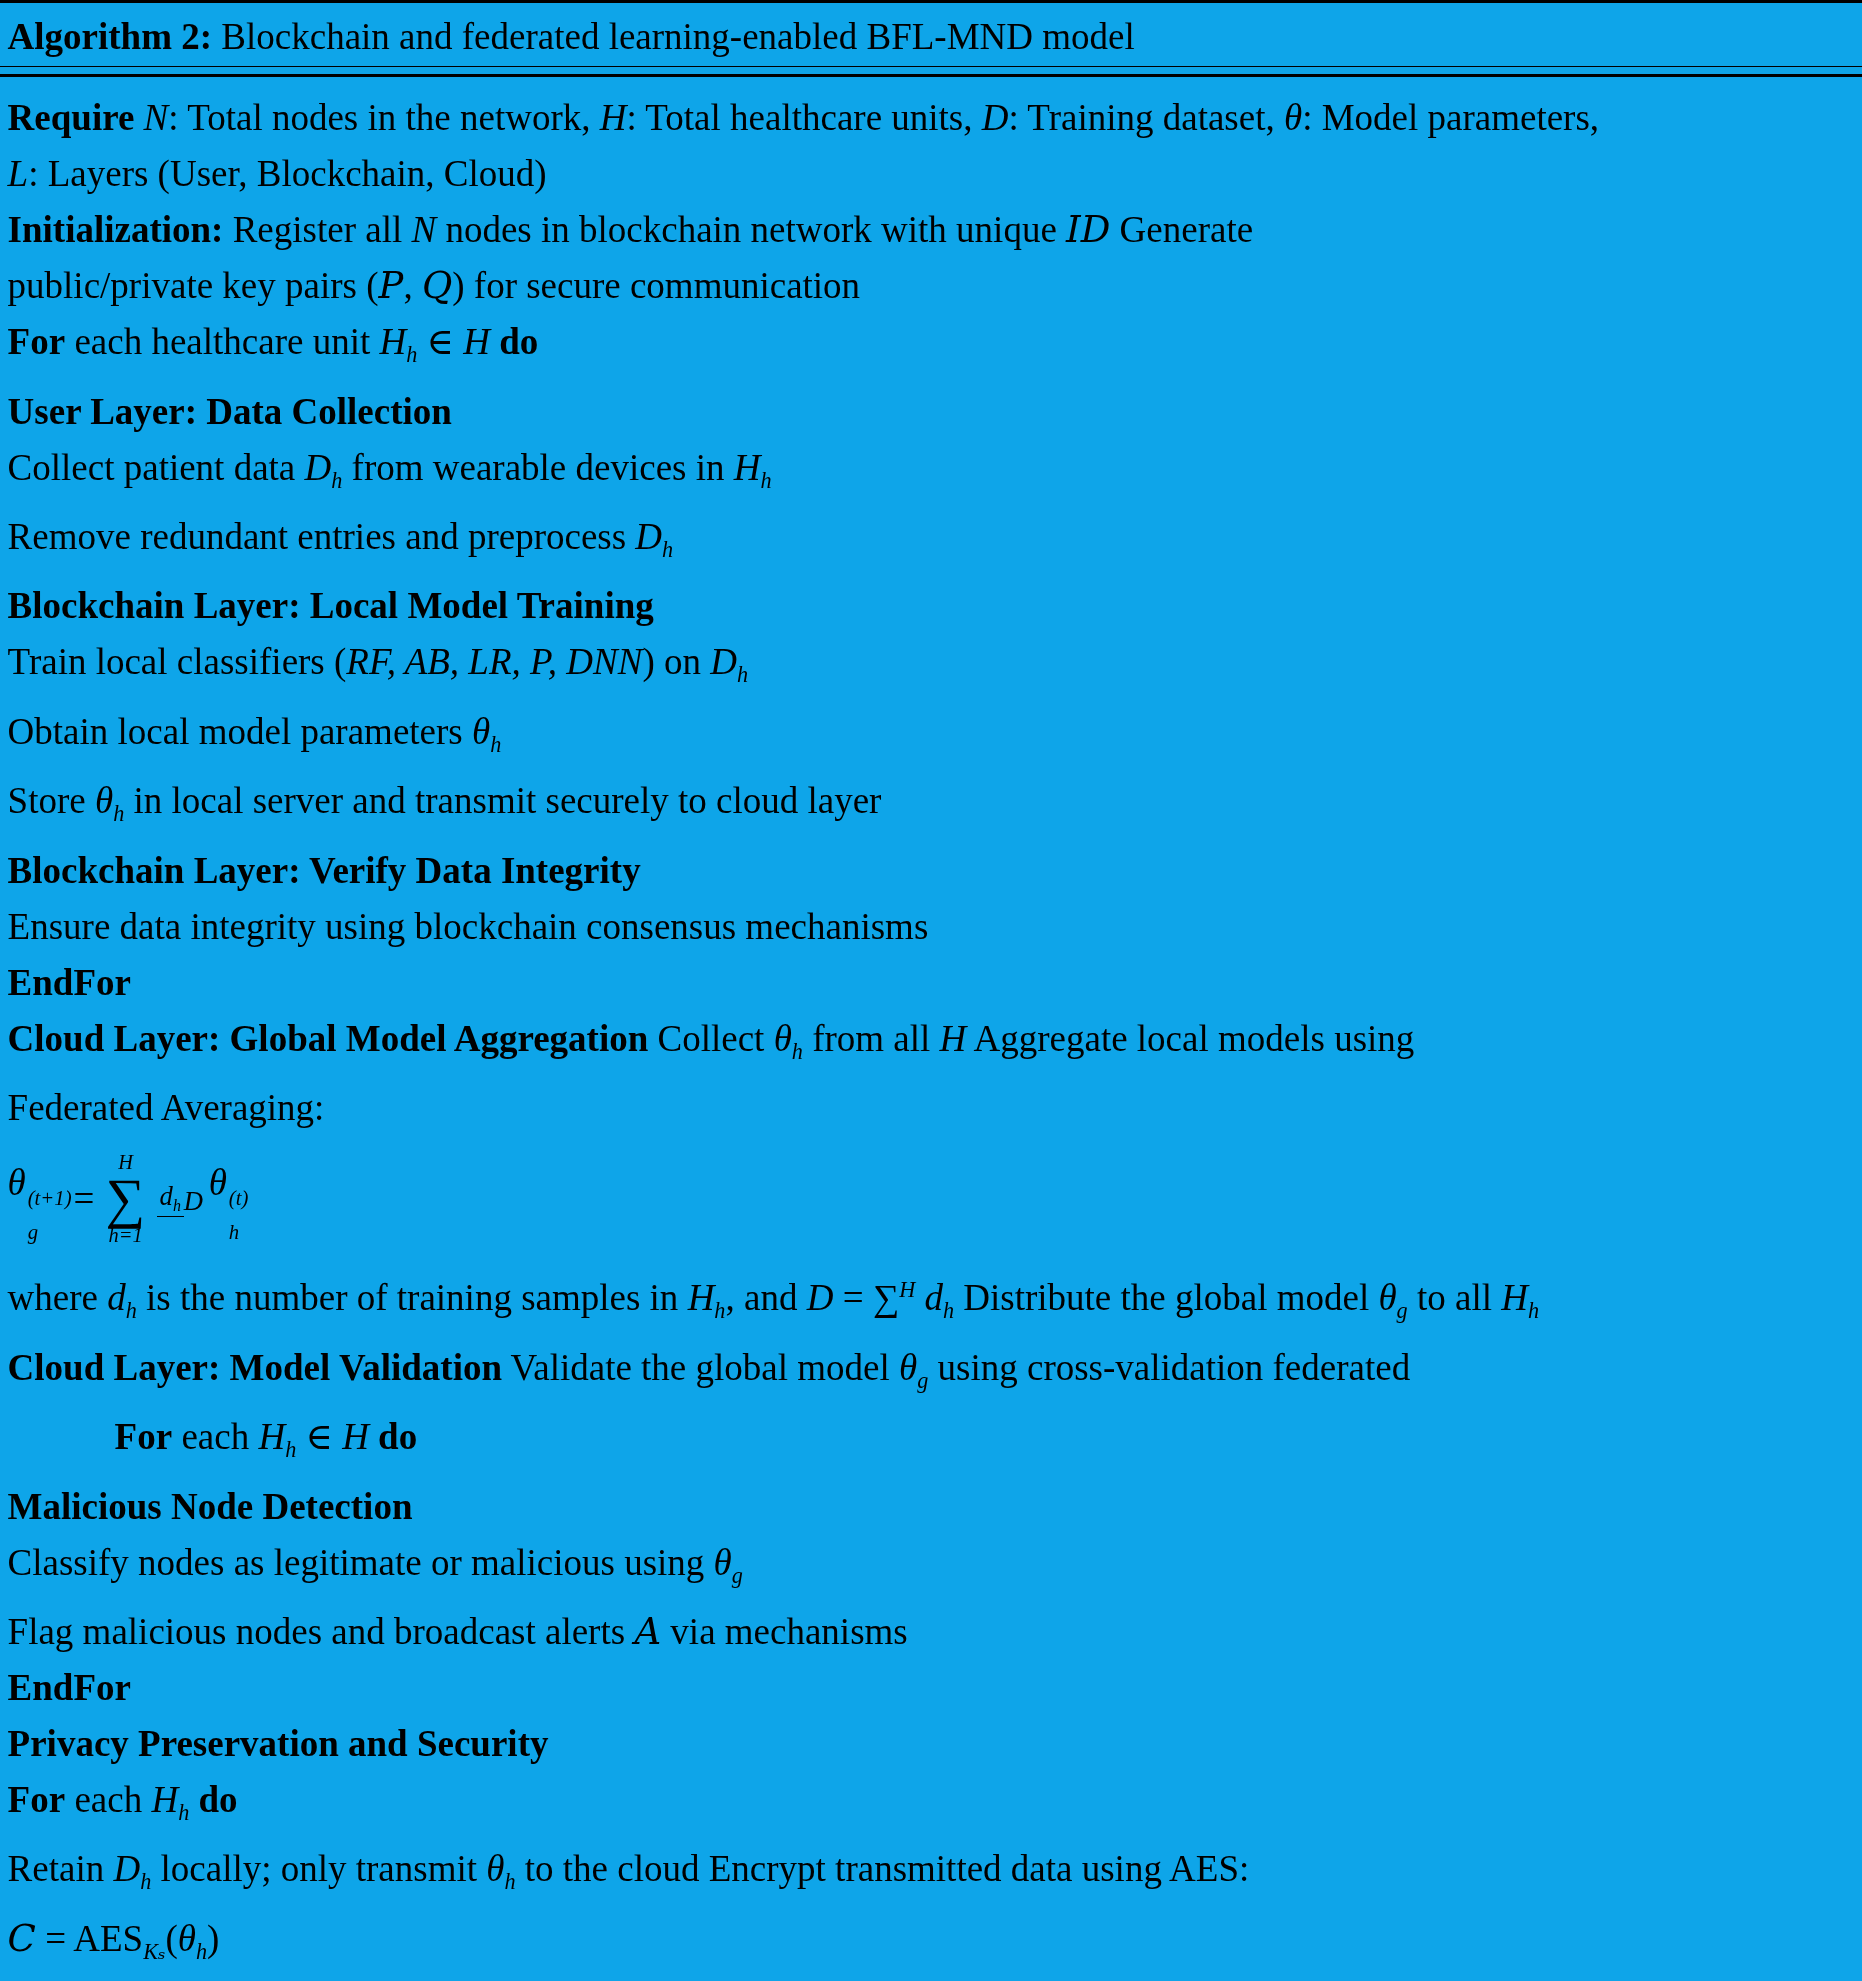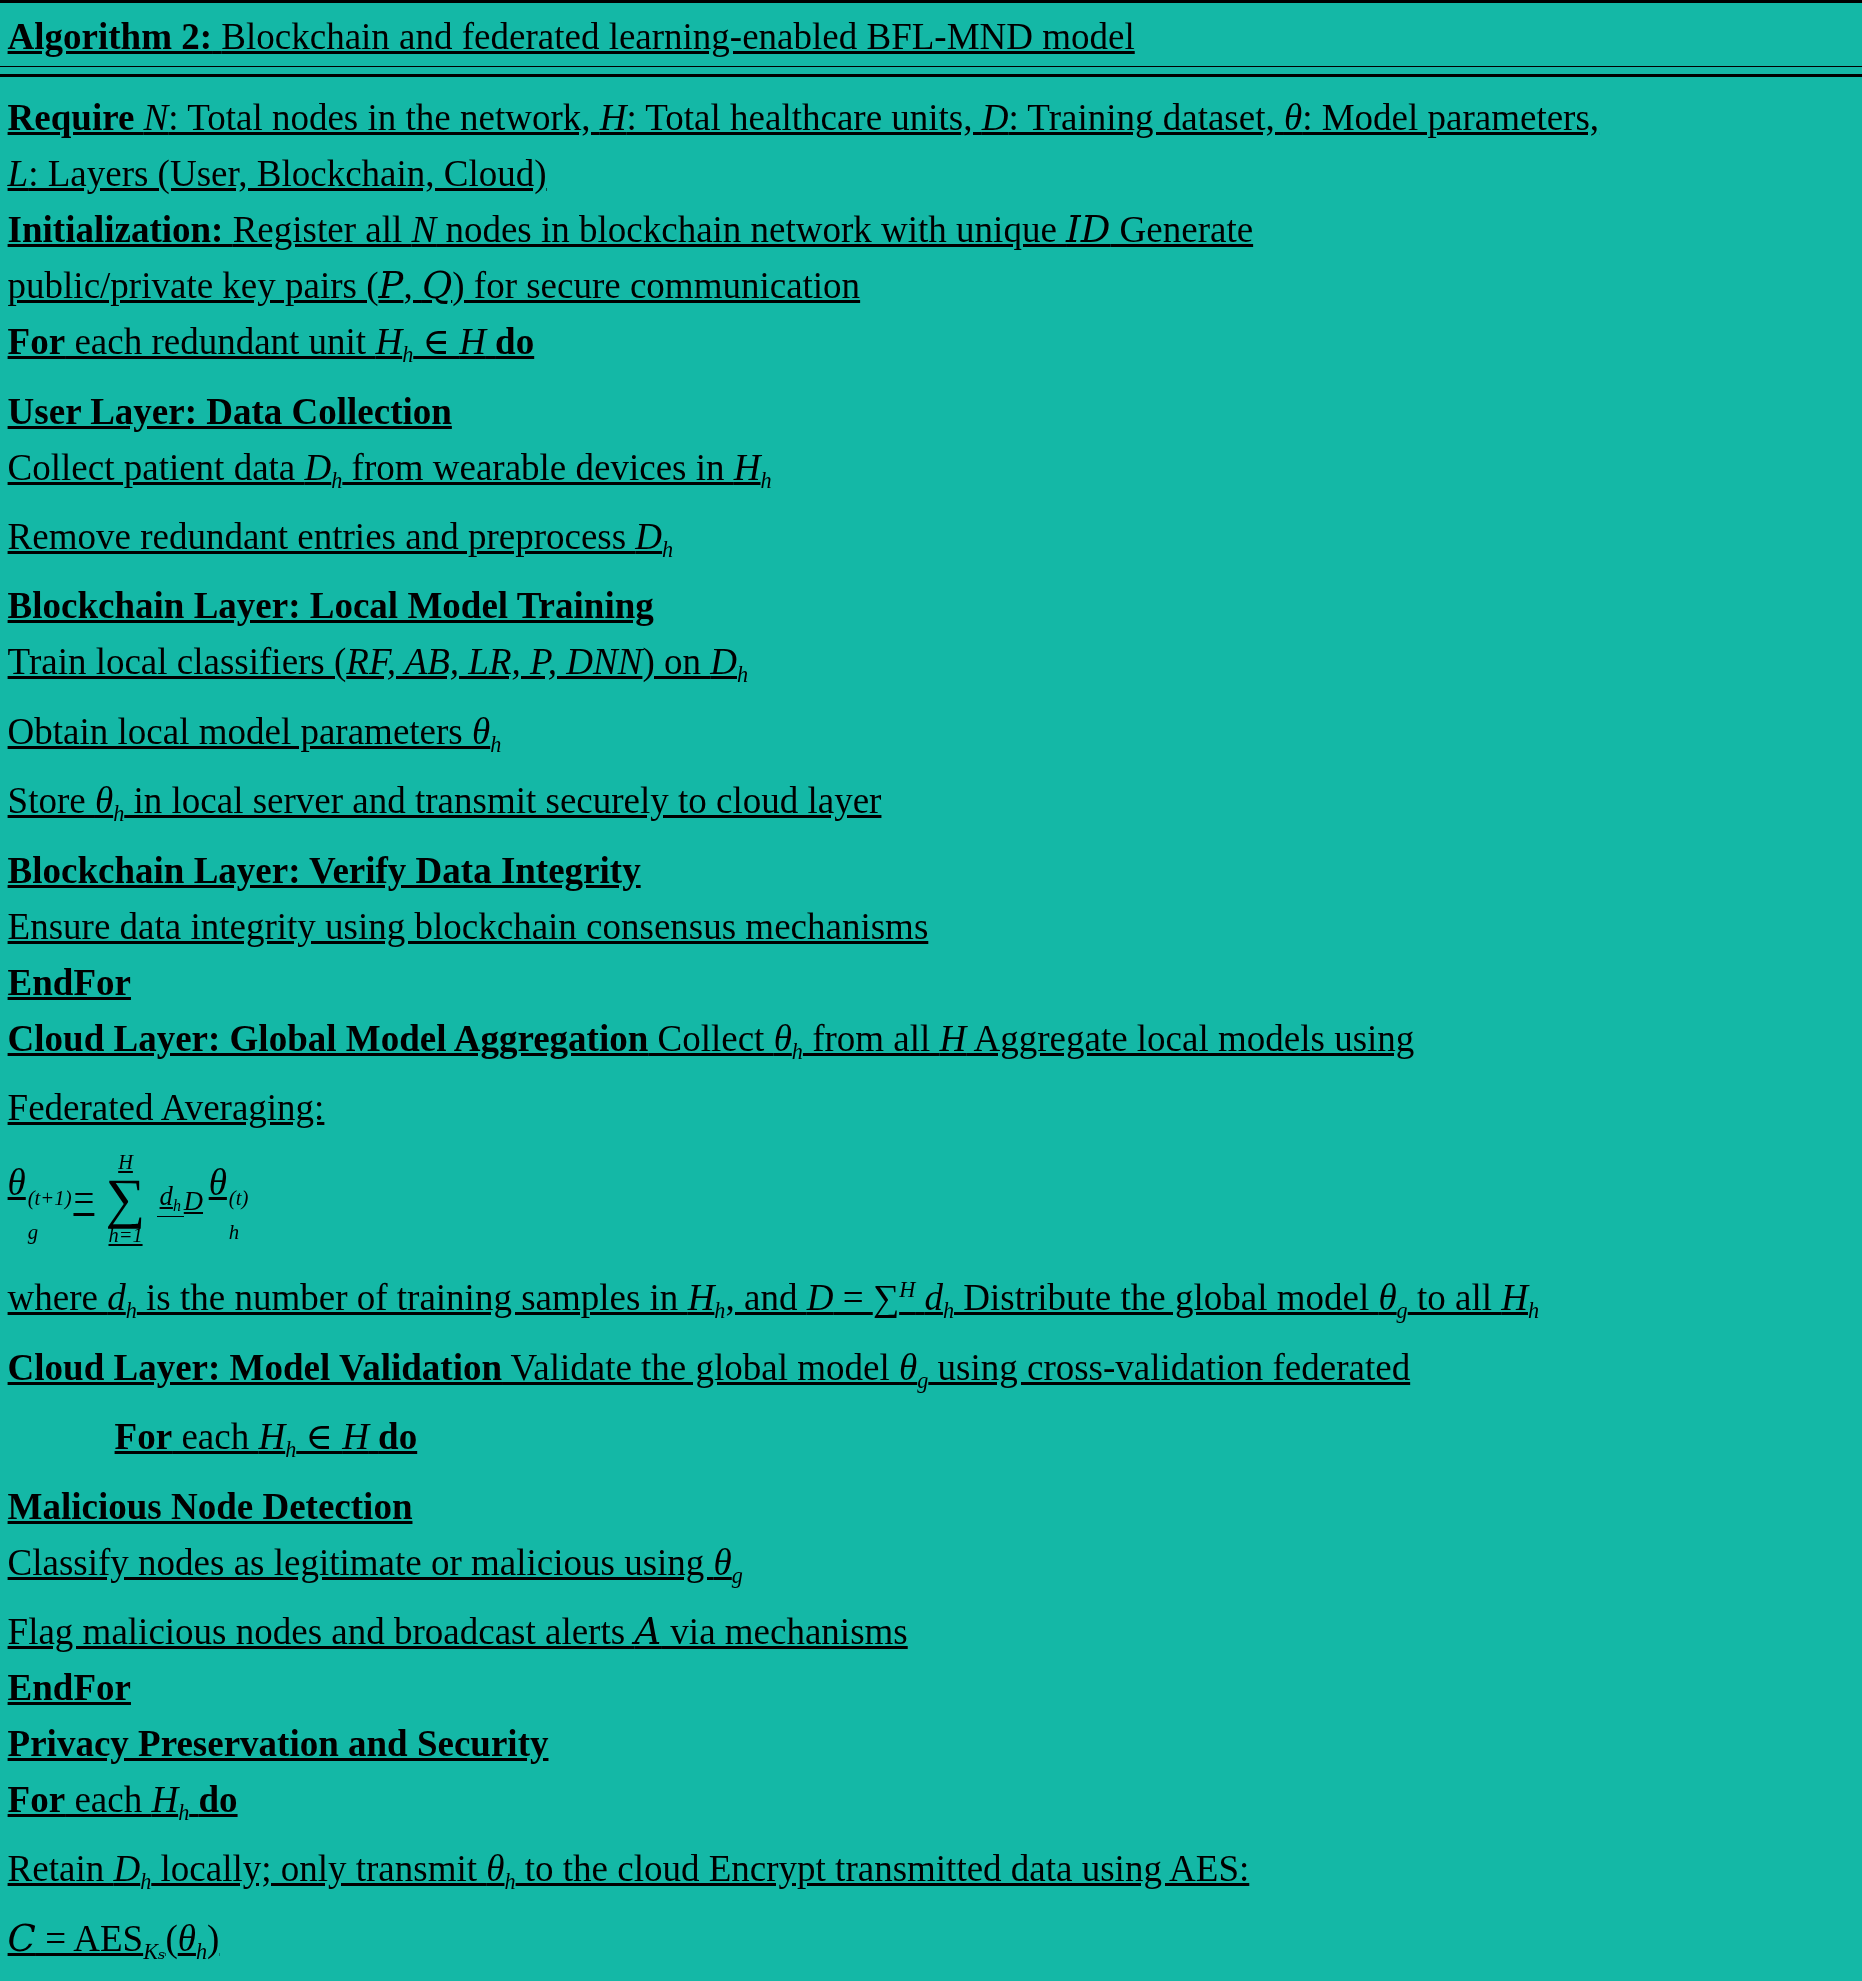--- a/index.html
+++ b/index.html
@@ -1,22 +1,22 @@
 <!DOCTYPE html>
 <html style="font-size:15px"><head>
 <meta charset="utf-8">
 <style>
   html, body { margin:0; padding:0; background:#ffffff; }
   .page {
     width:1862px; height:1981px; box-sizing:border-box;
-    background:#14b8a6; color:#000000;
+    background:#0ea5e9; color:#000000;
     font-family:"Liberation Serif","DejaVu Serif",serif;
     font-size:37px;
     display:flex; flex-direction:column;
-    overflow:hidden; position:relative;text-decoration:underline;
+    overflow:hidden; position:relative;
   }
   .rule-top    { border:0; border-top:3.8px solid #000; height:0; margin:0; }
   .rule-mid    { height:6.7px; border-top:1.9px solid #000; border-bottom:3.8px solid #000; margin:0; }
   .title {
     padding:8.6px 7.6px 5.7px 7.6px; line-height:49px; white-space:nowrap;
   }
   .title .label { font-weight:bold; }
   .algo-body { flex:1; padding:13.3px 7.6px 0 7.6px; }
   .line { line-height:56px; white-space:nowrap; }
   .line.indent1 { padding-left:107px; }
@@ -54,21 +54,21 @@
   <div class="title">
     <span class="label">Algorithm 2:</span>
     <span>Blockchain and federated learning-enabled BFL-MND model</span>
   </div>
   <div class="rule-mid"></div>
   <div class="algo-body" id="algo-body">
       <div class="line"><span class="st-b">Require </span><span class="st-i">N</span><span class="st-r">: Total nodes in the network, </span><span class="st-i">H</span><span class="st-r">: Total healthcare units, </span><span class="st-i">D</span><span class="st-r">: Training dataset, </span><span class="st-i">θ</span><span class="st-r">: Model parameters,</span></div>
       <div class="line"><span class="st-i">L</span><span class="st-r">: Layers (User, Blockchain, Cloud)</span></div>
       <div class="line"><span class="st-b">Initialization: </span><span class="st-r">Register all </span><span class="st-i">N</span><span class="st-r"> nodes in blockchain network with unique </span><span class="st-sc">ID</span><span class="st-r"> Generate</span></div>
       <div class="line"><span class="st-r">public/private key pairs (</span><span class="st-sc">P</span><span class="st-r">, </span><span class="st-sc">Q</span><span class="st-r">) for secure communication</span></div>
-      <div class="line"><span class="st-b">For</span><span class="st-r"> each redundant unit </span><span class="st-i">H<sub class="sb">h</sub></span><span class="st-r"> ∈ </span><span class="st-i">H</span><span class="st-r"> </span><span class="st-b">do</span></div>
+      <div class="line"><span class="st-b">For</span><span class="st-r"> each healthcare unit </span><span class="st-i">H<sub class="sb">h</sub></span><span class="st-r"> ∈ </span><span class="st-i">H</span><span class="st-r"> </span><span class="st-b">do</span></div>
       <div class="line"><span class="st-b">User Layer: Data Collection</span></div>
       <div class="line"><span class="st-r">Collect patient data </span><span class="st-i">D<sub class="sb">h</sub></span><span class="st-r"> from wearable devices in </span><span class="st-i">H<sub class="sb">h</sub></span></div>
       <div class="line"><span class="st-r">Remove redundant entries and preprocess </span><span class="st-i">D<sub class="sb">h</sub></span></div>
       <div class="line"><span class="st-b">Blockchain Layer: Local Model Training</span></div>
       <div class="line"><span class="st-r">Train local classifiers (</span><span class="st-i">RF, AB, LR, P, DNN</span><span class="st-r">) on </span><span class="st-i">D<sub class="sb">h</sub></span></div>
       <div class="line"><span class="st-r">Obtain local model parameters </span><span class="st-i">θ<sub class="sb">h</sub></span></div>
       <div class="line"><span class="st-r">Store </span><span class="st-i">θ<sub class="sb">h</sub></span><span class="st-r"> in local server and transmit securely to cloud layer</span></div>
       <div class="line"><span class="st-b">Blockchain Layer: Verify Data Integrity</span></div>
       <div class="line"><span class="st-r">Ensure data integrity using blockchain consensus mechanisms</span></div>
       <div class="line"><span class="st-b">EndFor</span></div>

